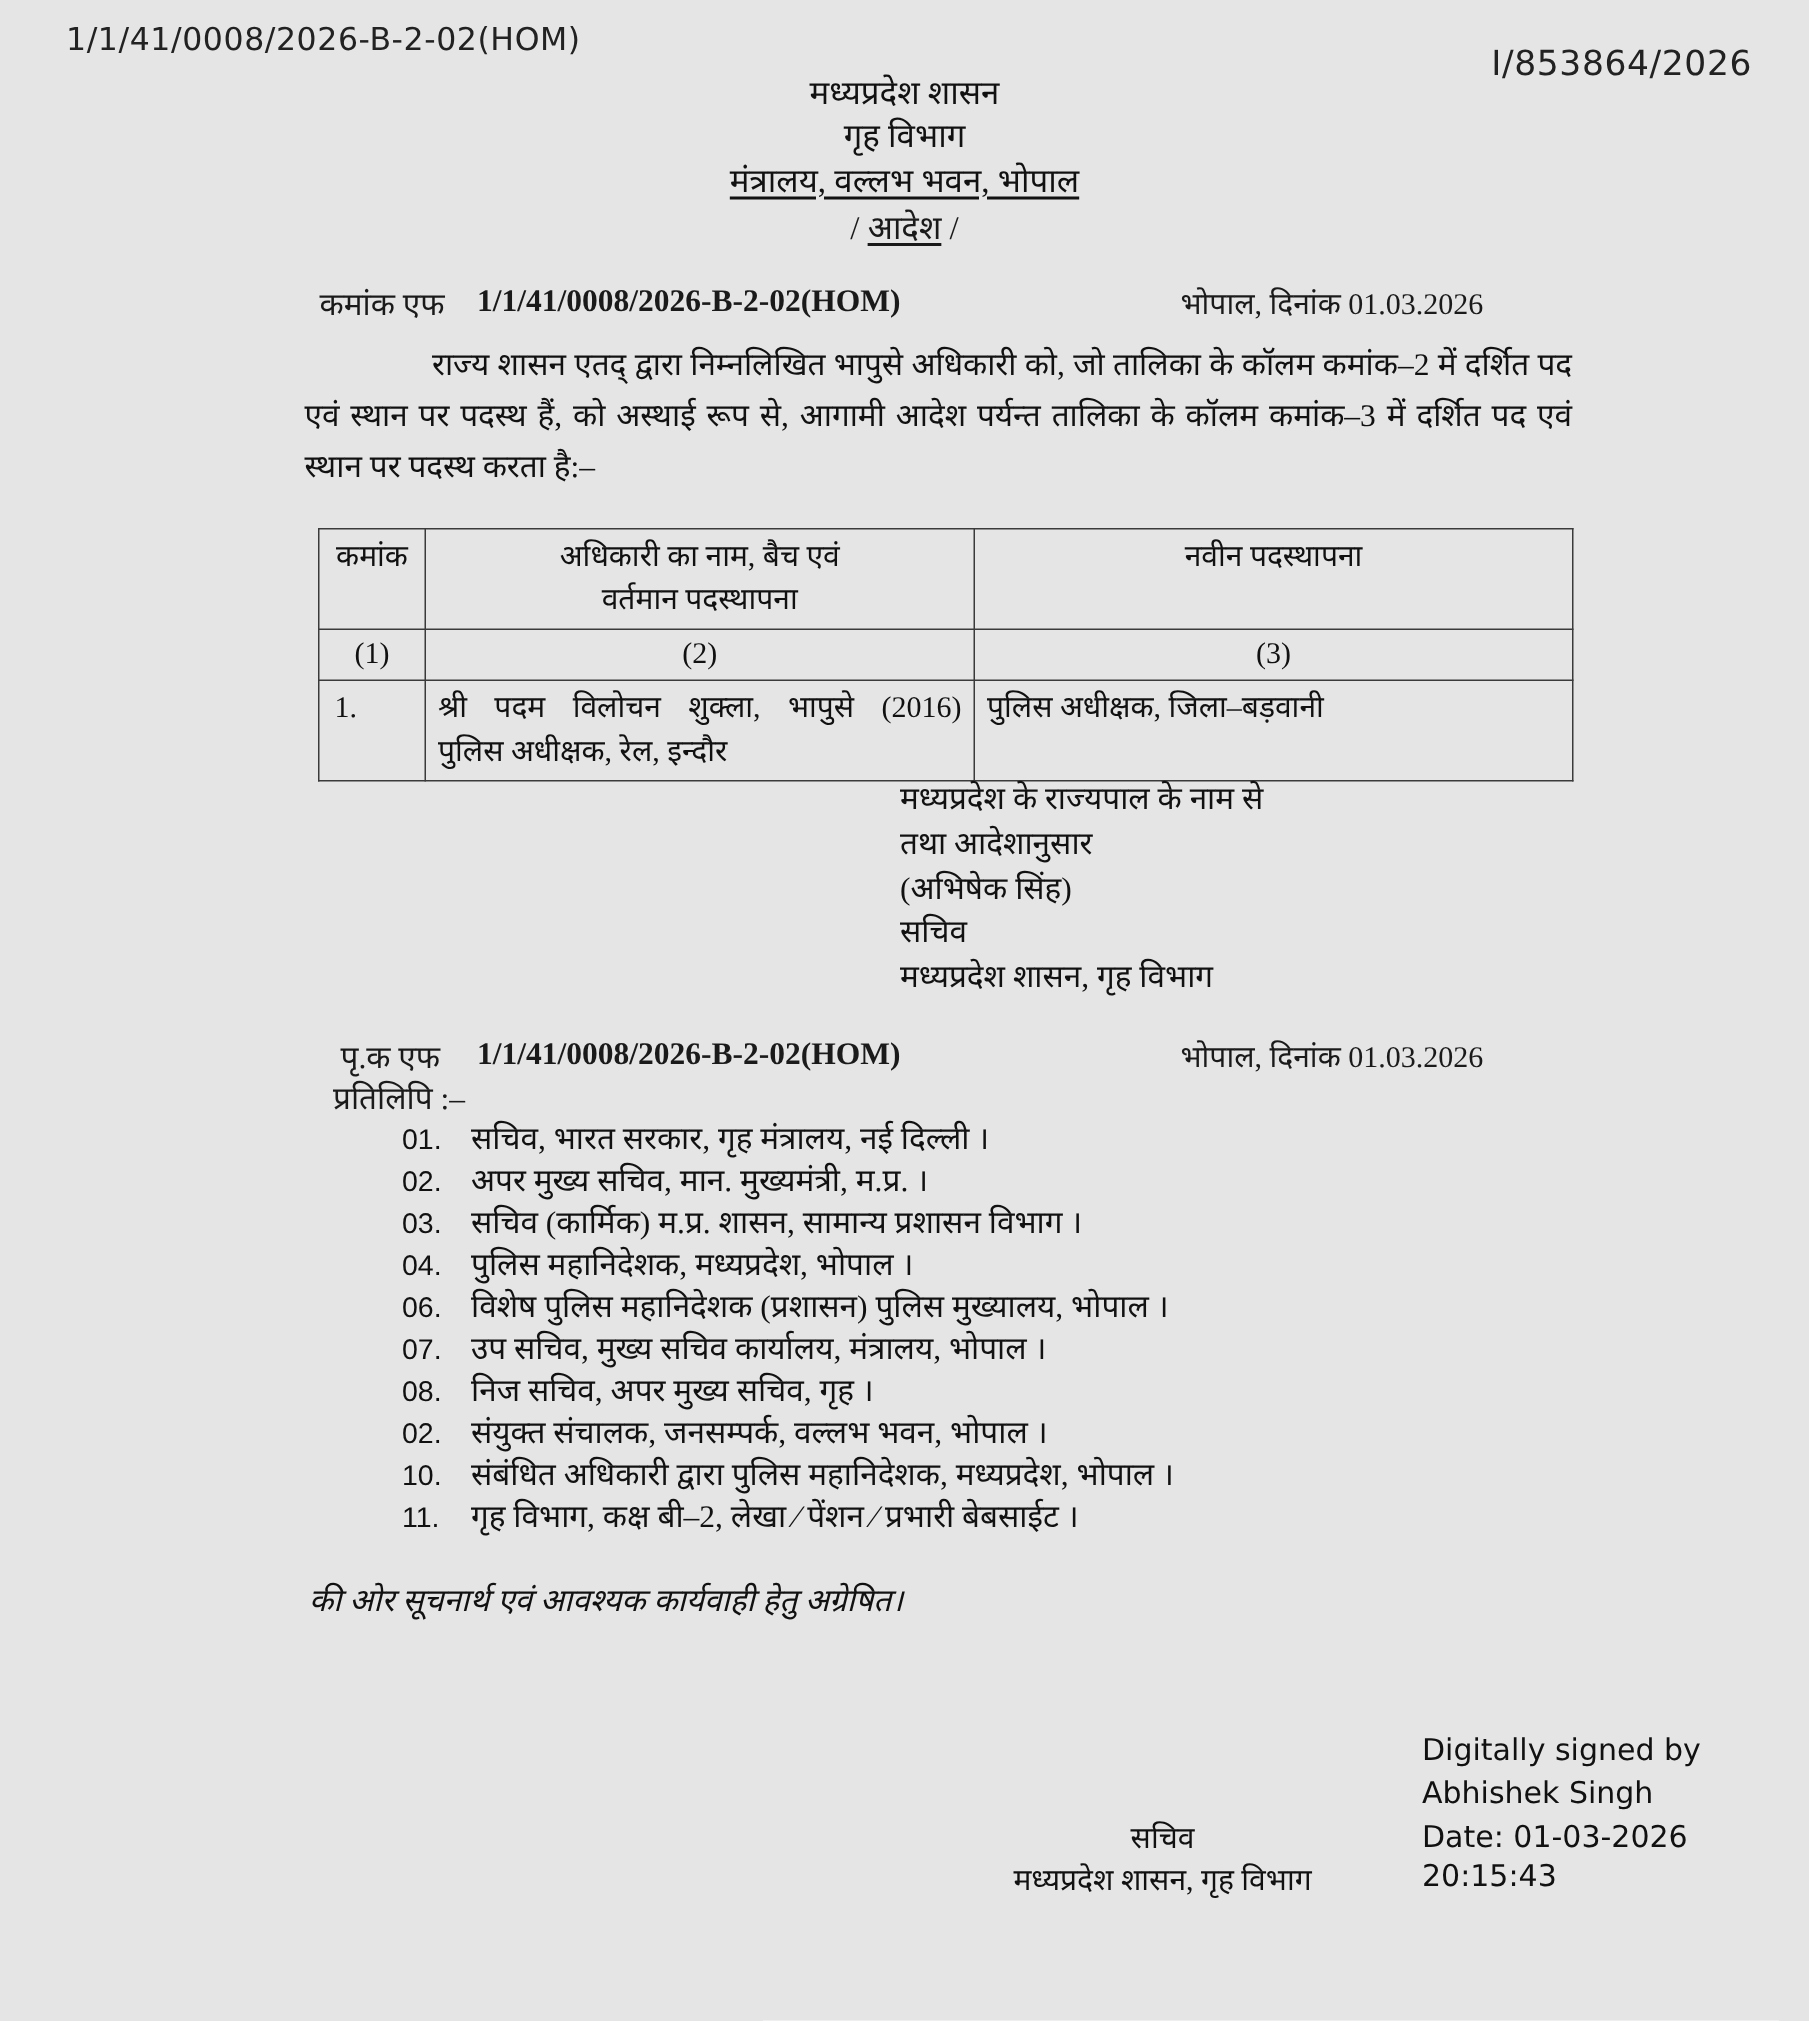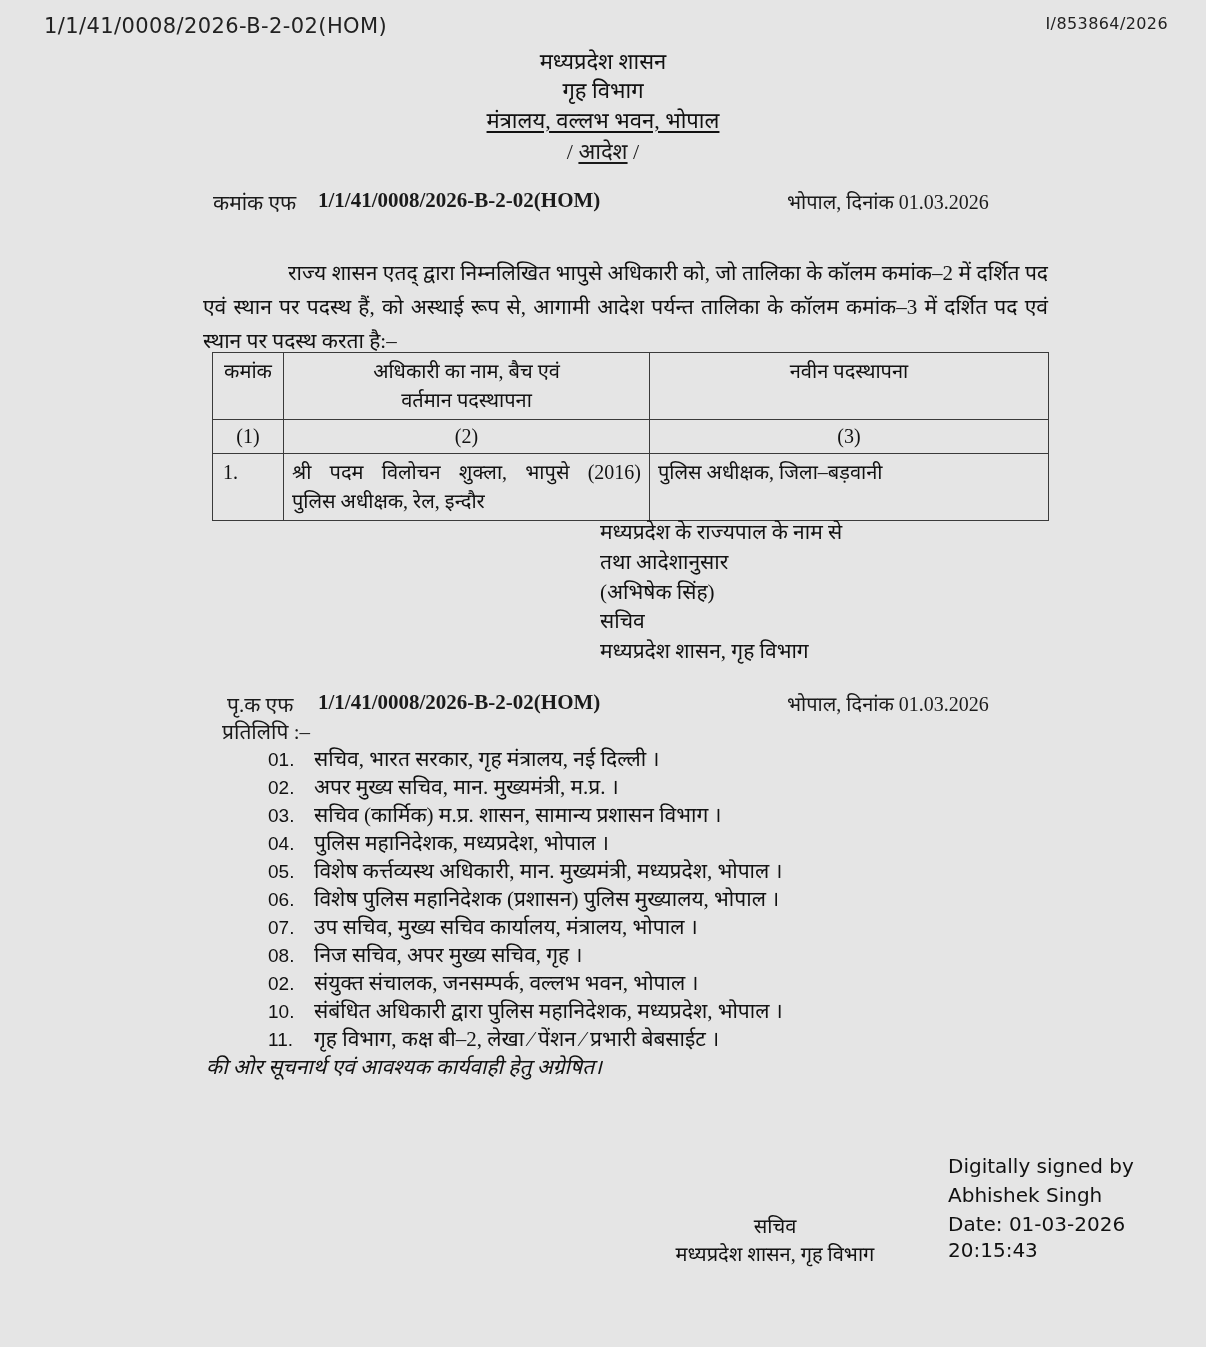--- a/index.html
+++ b/index.html
@@ -38,23 +38,23 @@
     top: 0;
     font-family: "DejaVu Sans", sans-serif;
     font-size: 21px;
     letter-spacing: 0.4px;
     color: #222;
     white-space: nowrap;
   }
   .ref-right {
     position: absolute;
     right: 38px;
-    top: 0;
+    top: 16px;
     font-family: "DejaVu Sans", sans-serif;
-    font-size: 16px;
+    font-size: 23px;
     letter-spacing: 0.4px;
     color: #222;
     white-space: nowrap;
   }
 
   
   .masthead {
     position: absolute;
     top: 47px;
     left: 0;
@@ -106,21 +106,21 @@
     position: absolute;
     left: 787px;
     top: 0;
     font-size: 20px;
     white-space: nowrap;
   }
 
   
   .body-para {
     position: absolute;
-    top: 256px;
+    top: 226px;
     left: 203px;
     width: 845px;
     font-size: 21px;
     line-height: 1.62;
     text-align: justify;
     text-indent: 85px;
     color: #111;
   }
 
   
@@ -355,24 +355,20 @@
       </li>
     <li>
         <span class="ci-num">03.</span>
         <span class="ci-text">सचिव (कार्मिक) म.प्र. शासन, सामान्य प्रशासन विभाग ।</span>
       </li>
     <li>
         <span class="ci-num">04.</span>
         <span class="ci-text">पुलिस महानिदेशक, मध्यप्रदेश, भोपाल ।</span>
       </li>
     <li>
-        <span class="ci-num">05.</span>
-        <span class="ci-text">विशेष कर्त्तव्यस्थ अधिकारी, मान. मुख्यमंत्री, मध्यप्रदेश, भोपाल ।</span>
-      </li>
-    <li>
         <span class="ci-num">06.</span>
         <span class="ci-text">विशेष पुलिस महानिदेशक (प्रशासन) पुलिस मुख्यालय, भोपाल ।</span>
       </li>
     <li>
         <span class="ci-num">07.</span>
         <span class="ci-text">उप सचिव, मुख्य सचिव कार्यालय, मंत्रालय, भोपाल ।</span>
       </li>
     <li>
         <span class="ci-num">08.</span>
         <span class="ci-text">निज सचिव, अपर मुख्य सचिव, गृह ।</span>

